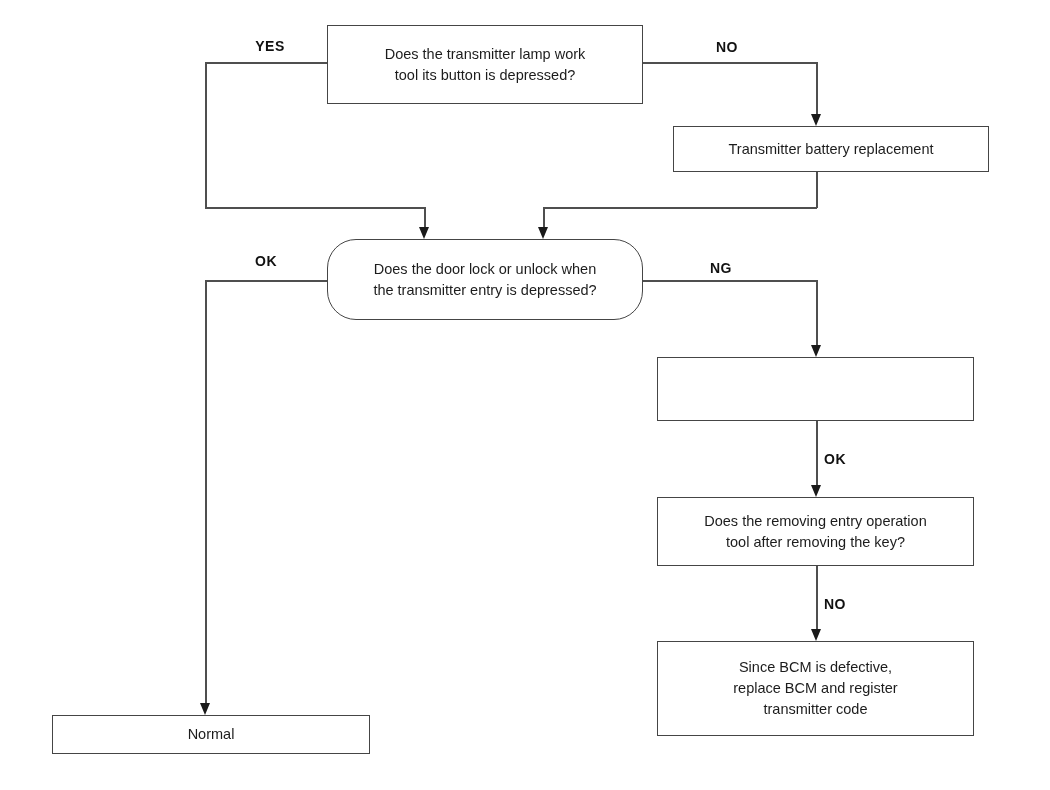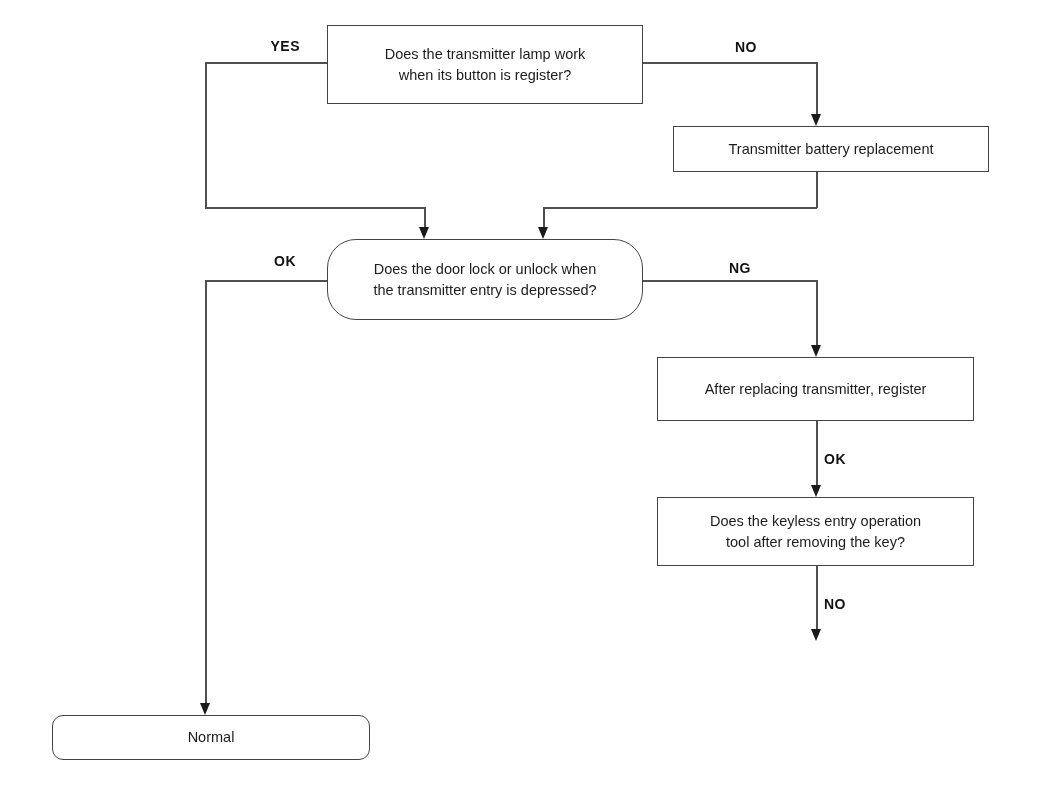--- a/index.html
+++ b/index.html
@@ -30,21 +30,21 @@
     text-align: center;
   }
   .box .line { white-space: nowrap; }
   .edge-label {
     position: absolute;
     color: #111111;
     font-size: 14px;
     font-weight: bold;
     letter-spacing: 0.5px;
   }
-  .edge-label.centered { text-align: right; width: 60px; }
+  .edge-label.centered { text-align: center; width: 60px; }
   .hline, .vline {
     position: absolute;
     background: #4f4f4f;
   }
   .hline { height: 1.5px; }
   .vline { width: 1.5px; }
   .arrow-down {
     position: absolute;
     width: 0;
     height: 0;
@@ -53,43 +53,47 @@
     border-top: 12px solid #1a1a1a;
   }
 </style>
 </head>
 <body>
 
 <div id="canvas">
 
   <div class="box" style="left:327px; top:25px; width:316px; height:79px;">
     <div class="line">Does the transmitter lamp work</div>
-    <div class="line">when its button is register?</div>
+    <div class="line">tool its button is depressed?</div>
   </div>
 
   <div class="box" style="left:657px; top:126px; width:316px; height:46px;margin-left:16px;">
     <div class="line">Transmitter battery replacement</div>
   </div>
 
   <div class="box" style="left:327px; top:239px; width:316px; height:81px;border-radius:29px;">
     <div class="line">Does the door lock or unlock when</div>
     <div class="line">the transmitter entry is depressed?</div>
   </div>
 
   <div class="box" style="left:657px; top:357px; width:317px; height:64px;">
-    <div class="line">After replacing transmitter, register</div>
   </div>
 
   <div class="box" style="left:657px; top:497px; width:317px; height:69px;">
-    <div class="line">Does the keyless entry operation</div>
+    <div class="line">Does the removing entry operation</div>
     <div class="line">tool after removing the key?</div>
   </div>
 
+  <div class="box" style="left:657px; top:641px; width:317px; height:95px;">
+    <div class="line">Since BCM is defective,</div>
+    <div class="line">replace BCM and register</div>
+    <div class="line">transmitter code</div>
+  </div>
 
-  <div class="box" style="left:52px; top:715px; width:318px; height:45px;border-radius:11px;">
+  <div class="box" style="left:52px; top:715px; width:318px; height:39px;">
     <div class="line">Normal</div>
   </div>
 
   <div class="edge-label centered" style="left:240px; top:38px;">YES</div>
   <div class="edge-label centered" style="left:697px; top:39px;">NO</div>
   <div class="edge-label centered" style="left:236px; top:253px;">OK</div>
   <div class="edge-label centered" style="left:691px; top:260px;">NG</div>
   <div class="edge-label" style="left:824px; top:451px;">OK</div>
   <div class="edge-label" style="left:824px; top:596px;">NO</div>
 

